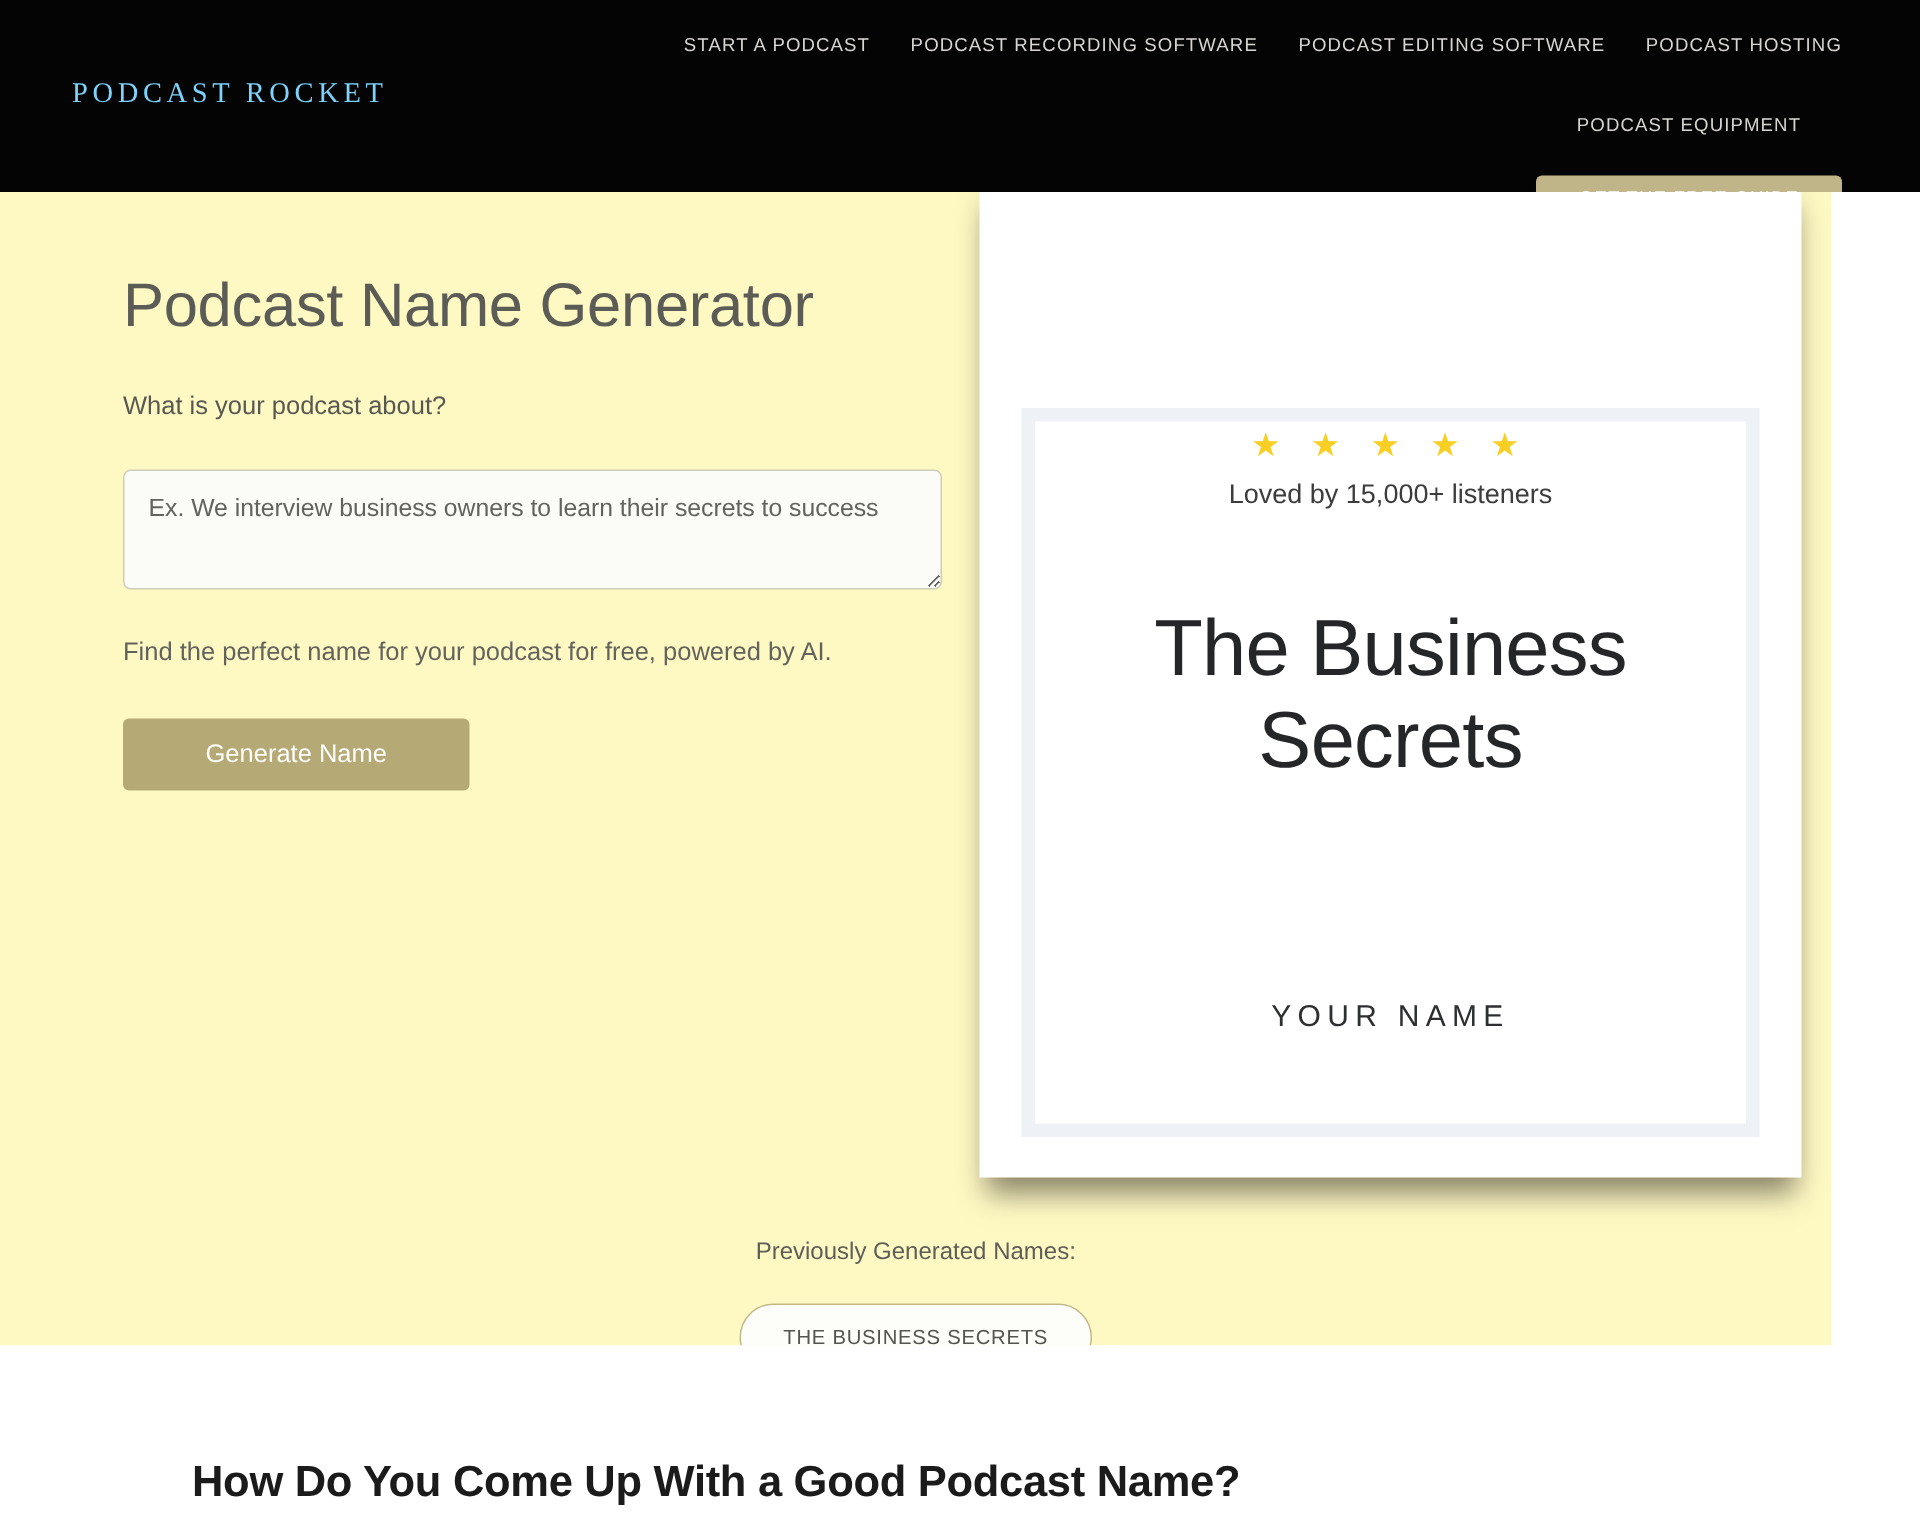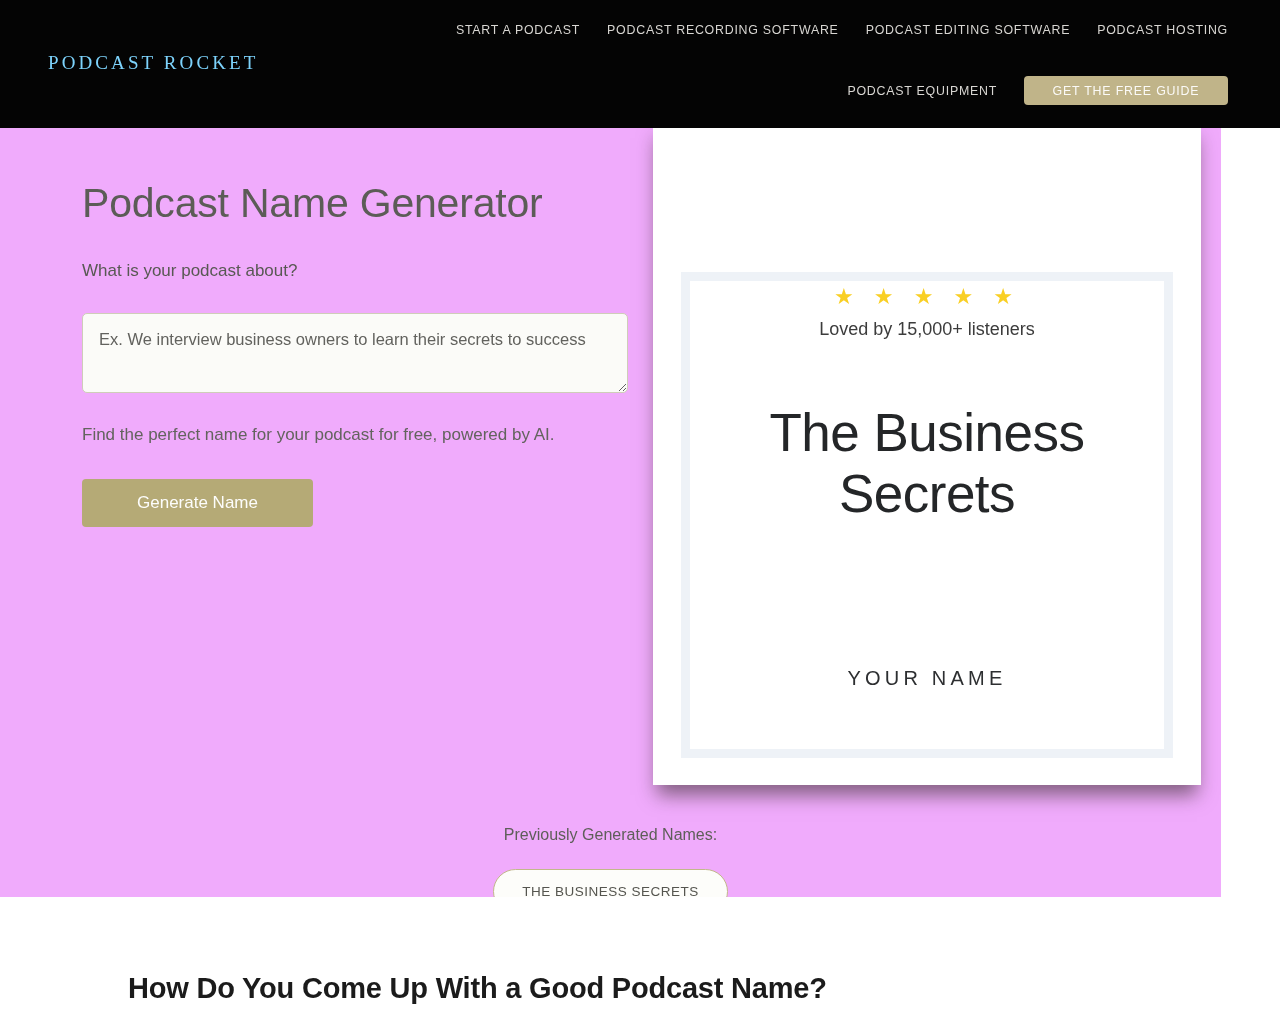--- a/index.html
+++ b/index.html
@@ -47,20 +47,21 @@
     gap: 27px;
   }
 
   .nav-row-2 {
     position: absolute;
     right: 52px;
     top: 76px;
     display: flex;
     align-items: center;
     gap: 27px;
+    flex-direction: column;
   }
 
   .nav-link {
     font-size: 12.4px;
     letter-spacing: 0.75px;
     color: #d8d6d2;
     text-decoration: none;
     white-space: nowrap;
     font-weight: 400;
   }
@@ -80,21 +81,21 @@
     letter-spacing: 0.8px;
     cursor: pointer;
     white-space: nowrap;
   }
 
   
   .hero {
     position: relative;
     width: 1221px;
     height: 769px;
-    background: #f0abfc;
+    background: #fef9c3;
     overflow: hidden;
   }
 
   .form-col {
     position: absolute;
     left: 82px;
     top: 52px;
     width: 545px;
   }
 

